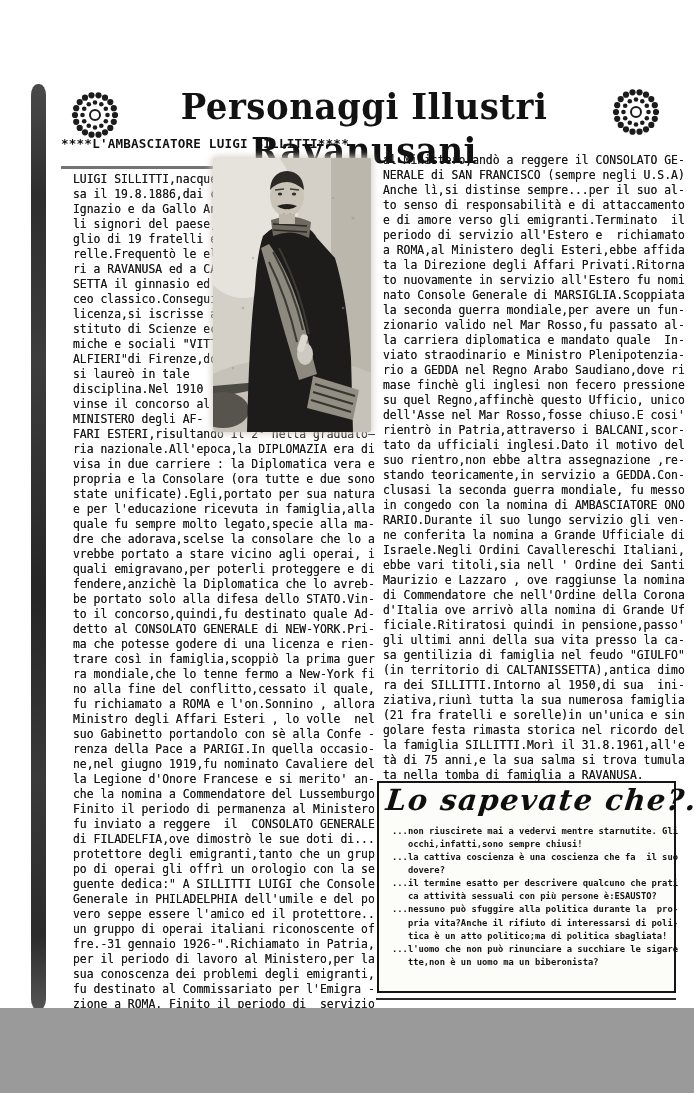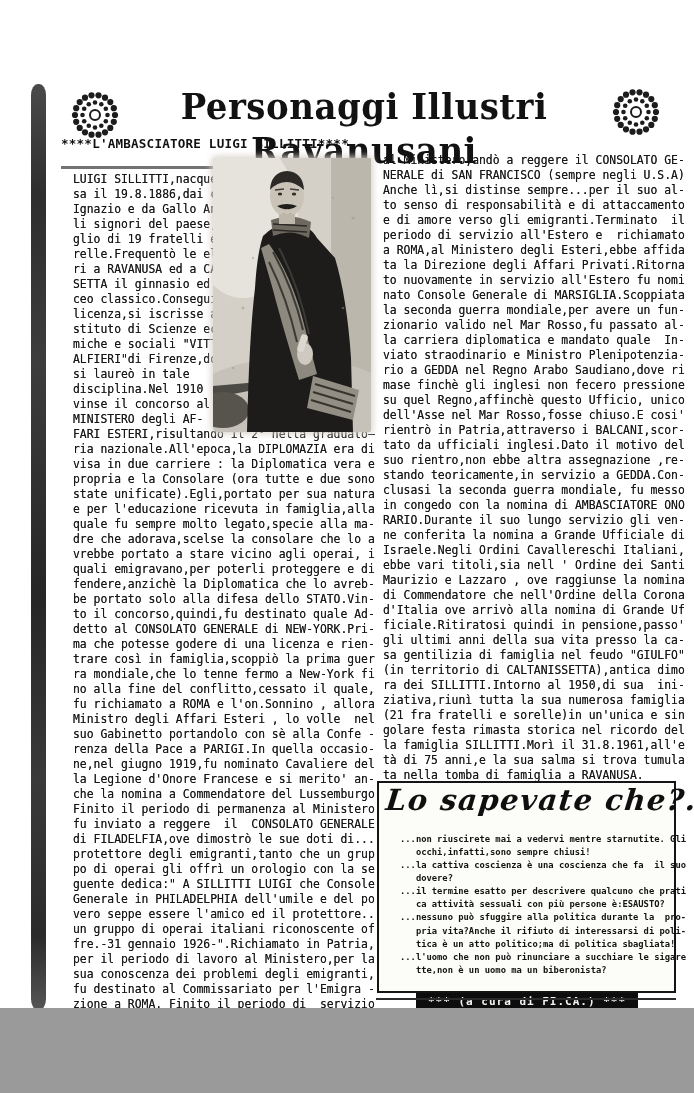--- a/index.html
+++ b/index.html
@@ -61,21 +61,21 @@
     content:"";position:absolute;left:-3px;right:-2px;bottom:-9px;
     border-bottom:2px solid #2a2a2a;
   }
   .trivia-title{
     font:italic bold 29px/1.1 "DejaVu Serif", serif;
     letter-spacing:1.5px;color:#0f0f0f;
     transform:skewX(-6deg);
     margin:0 0 3px 2px;white-space:nowrap;
   }
   pre.trivia-items{
-    margin:16px;
+    margin:8px;
     font:bold 8.8px/13.1px "DejaVu Sans Mono", monospace;
     color:#131313;white-space:pre;
   }
   .trivia-footer{
     width:fit-content;margin:5px auto 0;
     background:#0d0d0d;color:#f4f4f0;
     font:bold 11px/1.45 "DejaVu Sans Mono", monospace;
     letter-spacing:1px;padding:1px 12px;
   }
 </style>
@@ -317,16 +317,15 @@
    occhi,infatti,sono sempre chiusi!
 ...la cattiva coscienza è una coscienza che fa  il suo
    dovere?
 ...il termine esatto per descrivere qualcuno che prati
    ca attività sessuali con più persone è:ESAUSTO?
 ...nessuno può sfuggire alla politica durante la  pro-
    pria vita?Anche il rifiuto di interessarsi di poli-
    tica è un atto politico;ma di politica sbagliata!
 ...l'uomo che non può rinunciare a succhiare le sigare
    tte,non è un uomo ma un biberonista?</pre>
-    <div class="trivia-footer">*** (a cura di FI.CA.) ***</div>
   </div>
 
 </div>
 
 </body></html>

